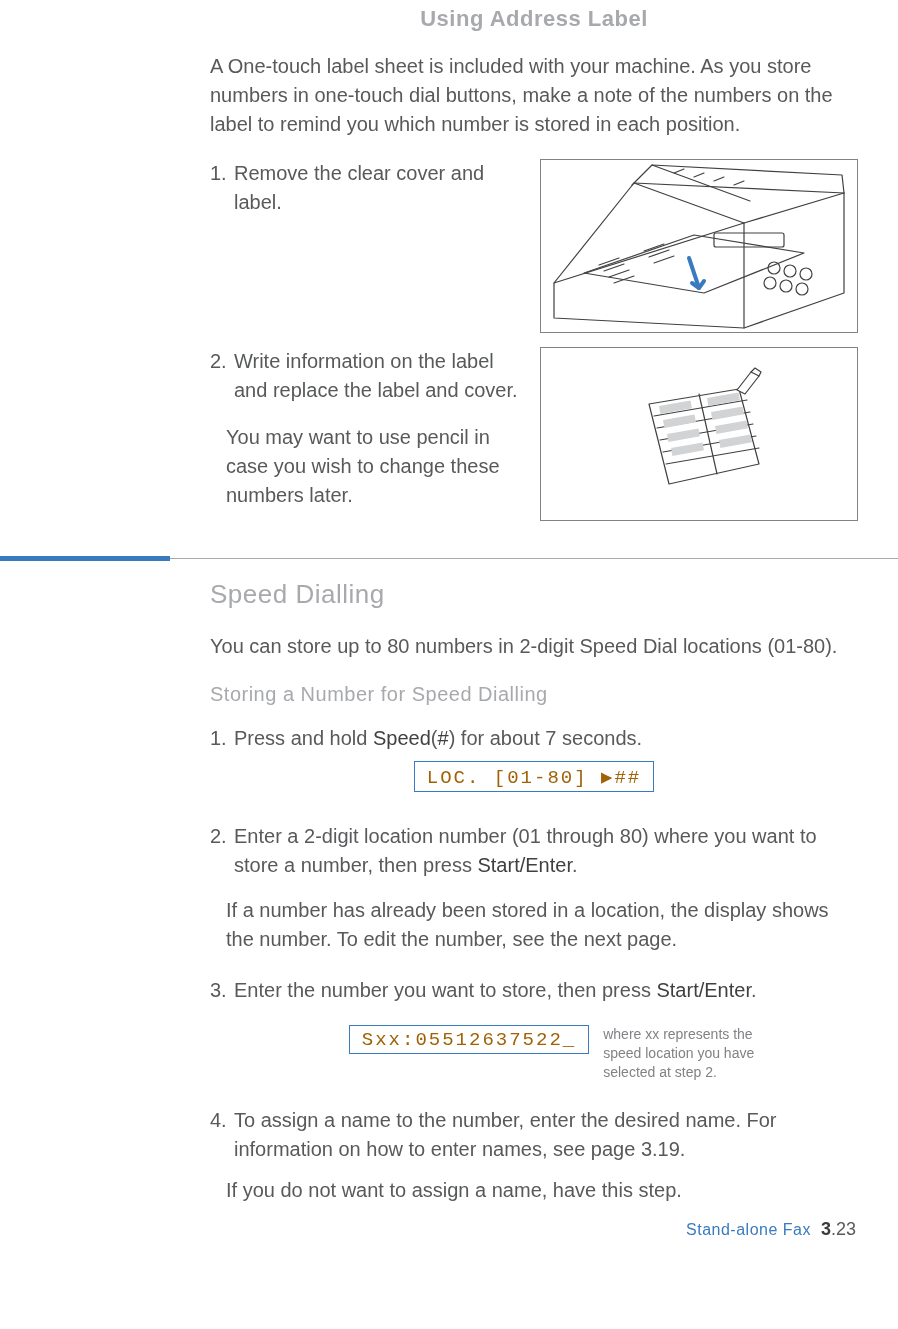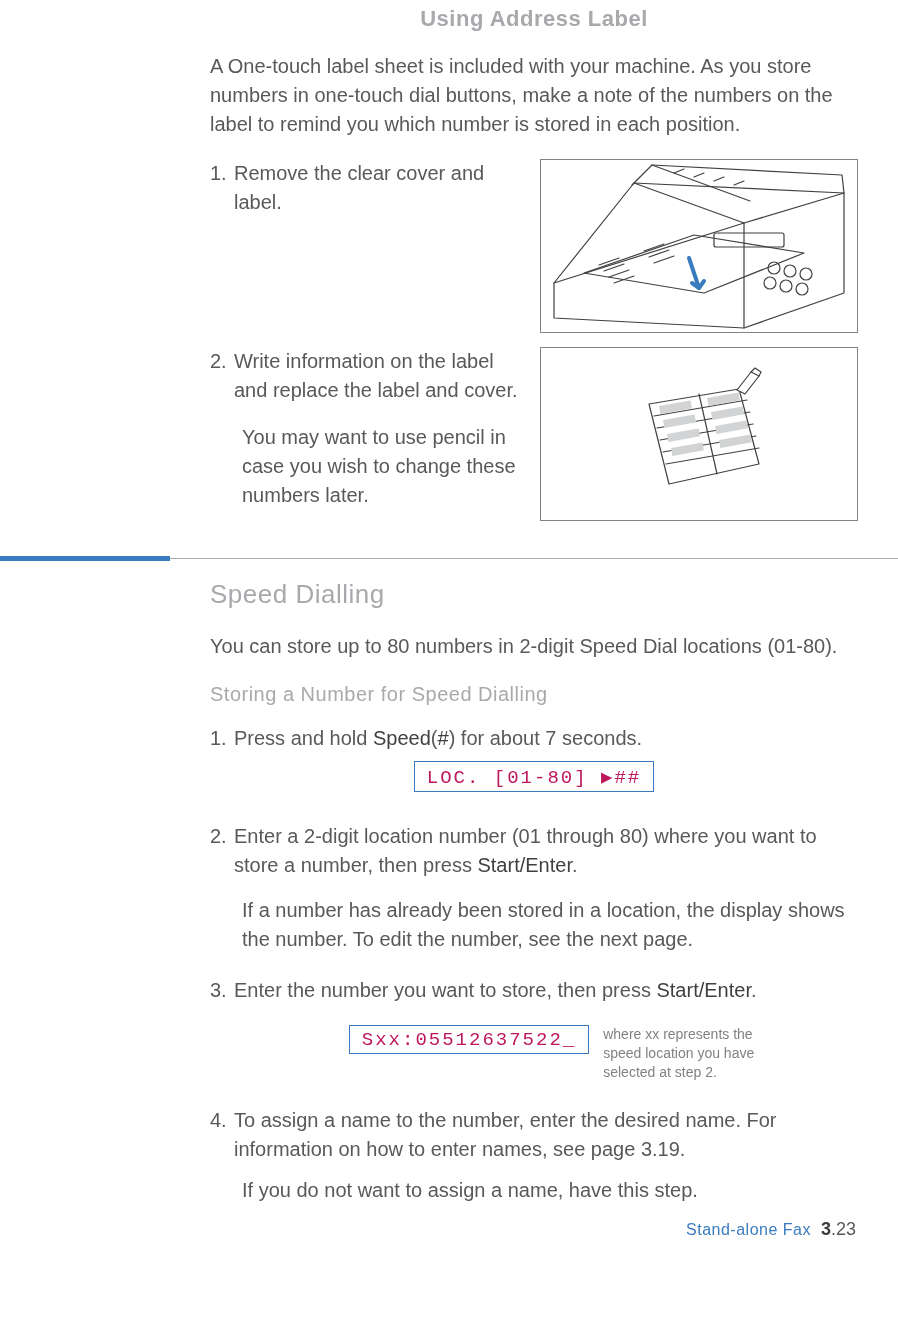--- a/index.html
+++ b/index.html
@@ -48,21 +48,21 @@
   .col-text { flex: 1 1 auto; }
   .step {
     display: flex;
     font-size: 20px;
     line-height: 1.45;
     margin-bottom: 8px;
   }
   .step .num { width: 24px; flex: 0 0 24px; }
   .step .txt { flex: 1 1 auto; }
   .indent {
-    margin-left: 32px;
+    margin-left: 16px;
     font-size: 20px;
     line-height: 1.45;
   }
   .fig {
     width: 318px;
     height: 174px;
     border: 1px solid #808285;
     box-sizing: border-box;
     background: #fff;
     display: flex;
@@ -84,21 +84,21 @@
   .divider-rest {
     height: 1px;
     margin-top: 2px;
     flex: 1;
     background: #a7a9ac;
   }
   .lcd {
     font-family: "Courier New", monospace;
     font-size: 19px;
     letter-spacing: 2px;
-    color: #be185d;
+    color: #a16207;
     border: 1px solid #3a7bbf;
     padding: 3px 12px 2px 12px;
     display: inline-block;
     white-space: pre;
   }
   .lcd-wrap {
     text-align: center;
     margin: 4px 0 30px 0;
   }
   .lcd-row {

